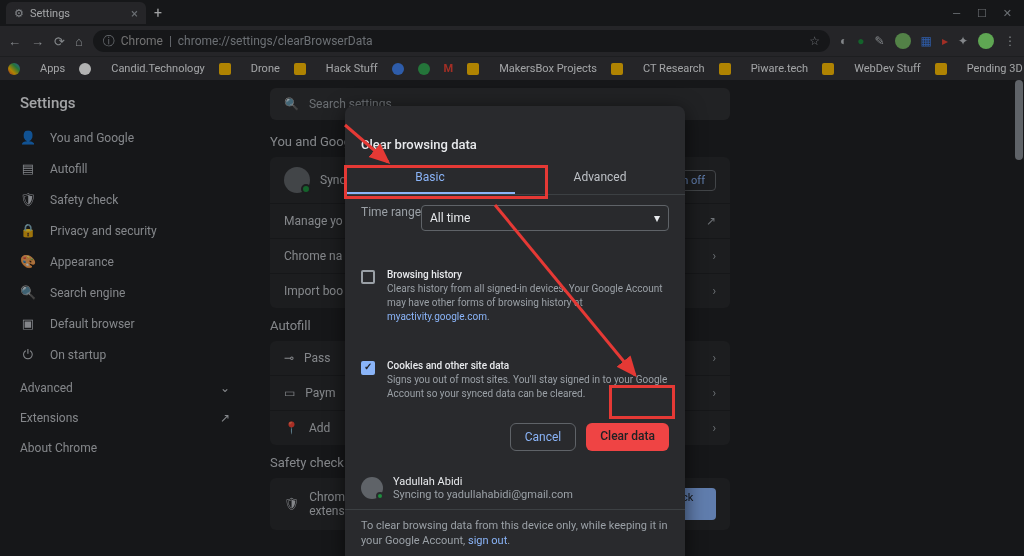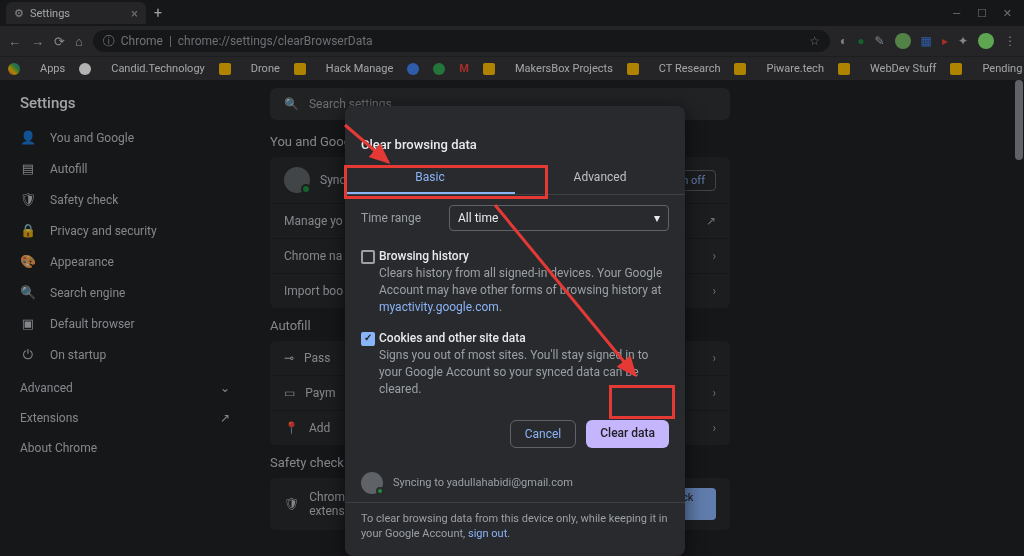--- a/index.html
+++ b/index.html
@@ -42,34 +42,34 @@
   .turnoff { margin-left:auto; border:1px solid #5f6368; border-radius:4px; padding:3px 10px; color:#8ab4f8; font-size:11px; }
   .avatar { width:26px; height:26px; border-radius:50%; background:#5f6368; position:relative; }
   .badge { width:10px;height:10px;border-radius:50%;background:#1e8e3e;position:absolute;bottom:-1px;right:-1px;border:2px solid #292a2d; }
   
   .backdrop { position:absolute; inset:0; background:rgba(0,0,0,0.3); }
   .modal { position:absolute; left:345px; top:106px; width:340px; background:#292a2d; border-radius:8px; box-shadow:0 4px 20px rgba(0,0,0,0.6); overflow:hidden; }
   .modal h2 { font-size:13px; font-weight:500; padding:31px 16px 10px; color:#e8eaed; }
   .tabs { display:flex; border-bottom:1px solid #3c4043; }
   .tabs div { flex:1; text-align:center; padding:8px; font-size:12px; color:#bdc1c6; cursor:pointer; }
   .tabs .active { color:#8ab4f8; border-bottom:2px solid #8ab4f8; }
-  .timerange { display:flex; align-items:center; padding:10px 16px; gap:28px; }
+  .timerange { display:flex; align-items:flex-start; padding:10px 16px; gap:0; }
   .timerange label { font-size:12px; color:#9aa0a6; }
   .timerange .select { flex:1; background:transparent; border:1px solid #5f6368; border-radius:4px; padding:5px 8px; color:#e8eaed; font-size:12px; display:flex; justify-content:space-between; }
-  .checkrow { display:flex; padding:8px 16px; gap:4px; font-size:12px; }
+  .checkrow { display:flex; padding:8px 16px; gap:12px; font-size:10px;margin-top:20px; }
   .checkrow .title { color:#e8eaed; font-weight:500; margin-bottom:2px; }
   .checkrow .desc { color:#9aa0a6; line-height:1.4; }
   .checkrow a { color:#8ab4f8; text-decoration:none; }
   .checkbox { width:14px; height:14px; border:2px solid #9aa0a6; border-radius:2px; flex-shrink:0; margin-top:1px; }
   .checkbox.checked { background:#8ab4f8; border-color:#8ab4f8; position:relative; }
   .checkbox.checked::after { content:"✓"; color:#202124; font-size:10px; position:absolute; top:-2px; left:1px; font-weight:bold; }
   .modal-actions { display:flex; justify-content:flex-end; padding:14px 16px; gap:10px; }
   .btn { padding:6px 14px; border-radius:6px; font-size:12px; cursor:pointer; }
   .btn-outline { border:1px solid #5f6368; color:#8ab4f8; }
-  .btn-primary { background:#c4b5fd; color:#202124; font-weight:500; }
+  .btn-primary { background:#ef4444; color:#202124; font-weight:500; }
   .modal-user { display:flex; gap:10px; padding:10px 16px 0; align-items:center; font-size:11px; }
   .modal-user .name { color:#e8eaed; }
   .modal-user .email { color:#9aa0a6; }
   .modal-footer { padding:8px 16px 14px; font-size:11px; color:#9aa0a6; line-height:1.4; border-top:1px solid #3c4043; margin-top:8px; }
   .modal-footer a { color:#8ab4f8; text-decoration:none; }
   
   .redbox { position:absolute; border:3px solid #e53935; pointer-events:none; }
   .arrow-svg { position:absolute; pointer-events:none; }
   
   .scroll { position:absolute; right:1px; top:80px; width:8px; height:80px; background:#5f6368; border-radius:4px; }
@@ -124,21 +124,21 @@
   <div class="bm">
       <span class="cir" style="background:#fff"></span>
       <span>Candid.Technology</span>
     </div>
   <div class="bm">
       <span class="sq"></span>
       <span>Drone</span>
     </div>
   <div class="bm">
       <span class="sq"></span>
-      <span>Hack Manage</span>
+      <span>Hack Stuff</span>
     </div>
   <div class="bm">
       <span class="cir" style="background:#4285f4"></span>
     </div>
   <div class="bm">
       <span class="cir" style="background:#34a853"></span>
     </div>
   <div class="bm">
       <span style="color:#ea4335;font-weight:bold">M</span>
     </div>
@@ -308,20 +308,21 @@
   </div>
   <div class="modal-actions">
     <div class="btn btn-outline">Cancel</div>
     <div class="btn btn-primary">Clear data</div>
   </div>
   <div class="modal-user">
     <span class="avatar" style="width:22px;height:22px">
         <span class="badge" style="width:8px;height:8px"></span>
       </span>
     <div>
+      <div class="name">Yadullah Abidi</div>
       <div class="email">Syncing to yadullahabidi@gmail.com</div>
     </div>
   </div>
   <div class="modal-footer">
     <span>To clear browsing data from this device only, while keeping it in your Google Account, </span><a>sign out</a>.
   </div>
 </div>
 
 <div class="redbox" style="left:344px;top:165px;width:204px;height:34px"></div>
 <div class="redbox" style="left:609px;top:385px;width:66px;height:34px"></div>

